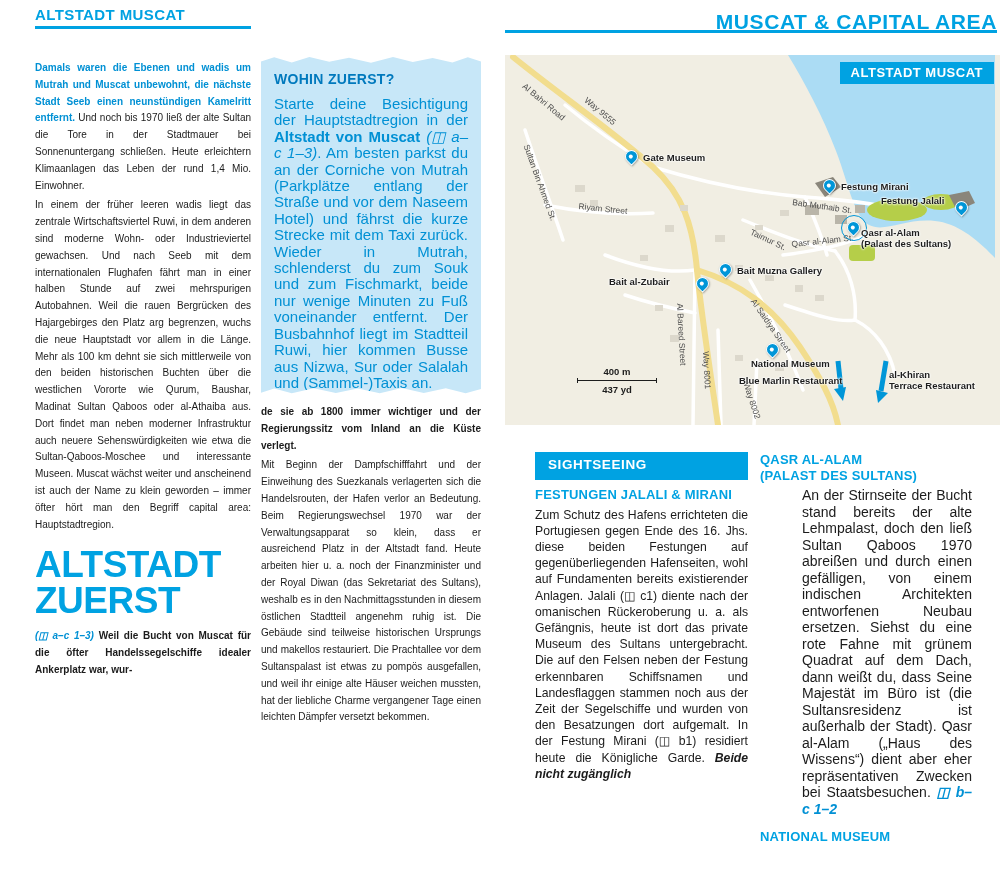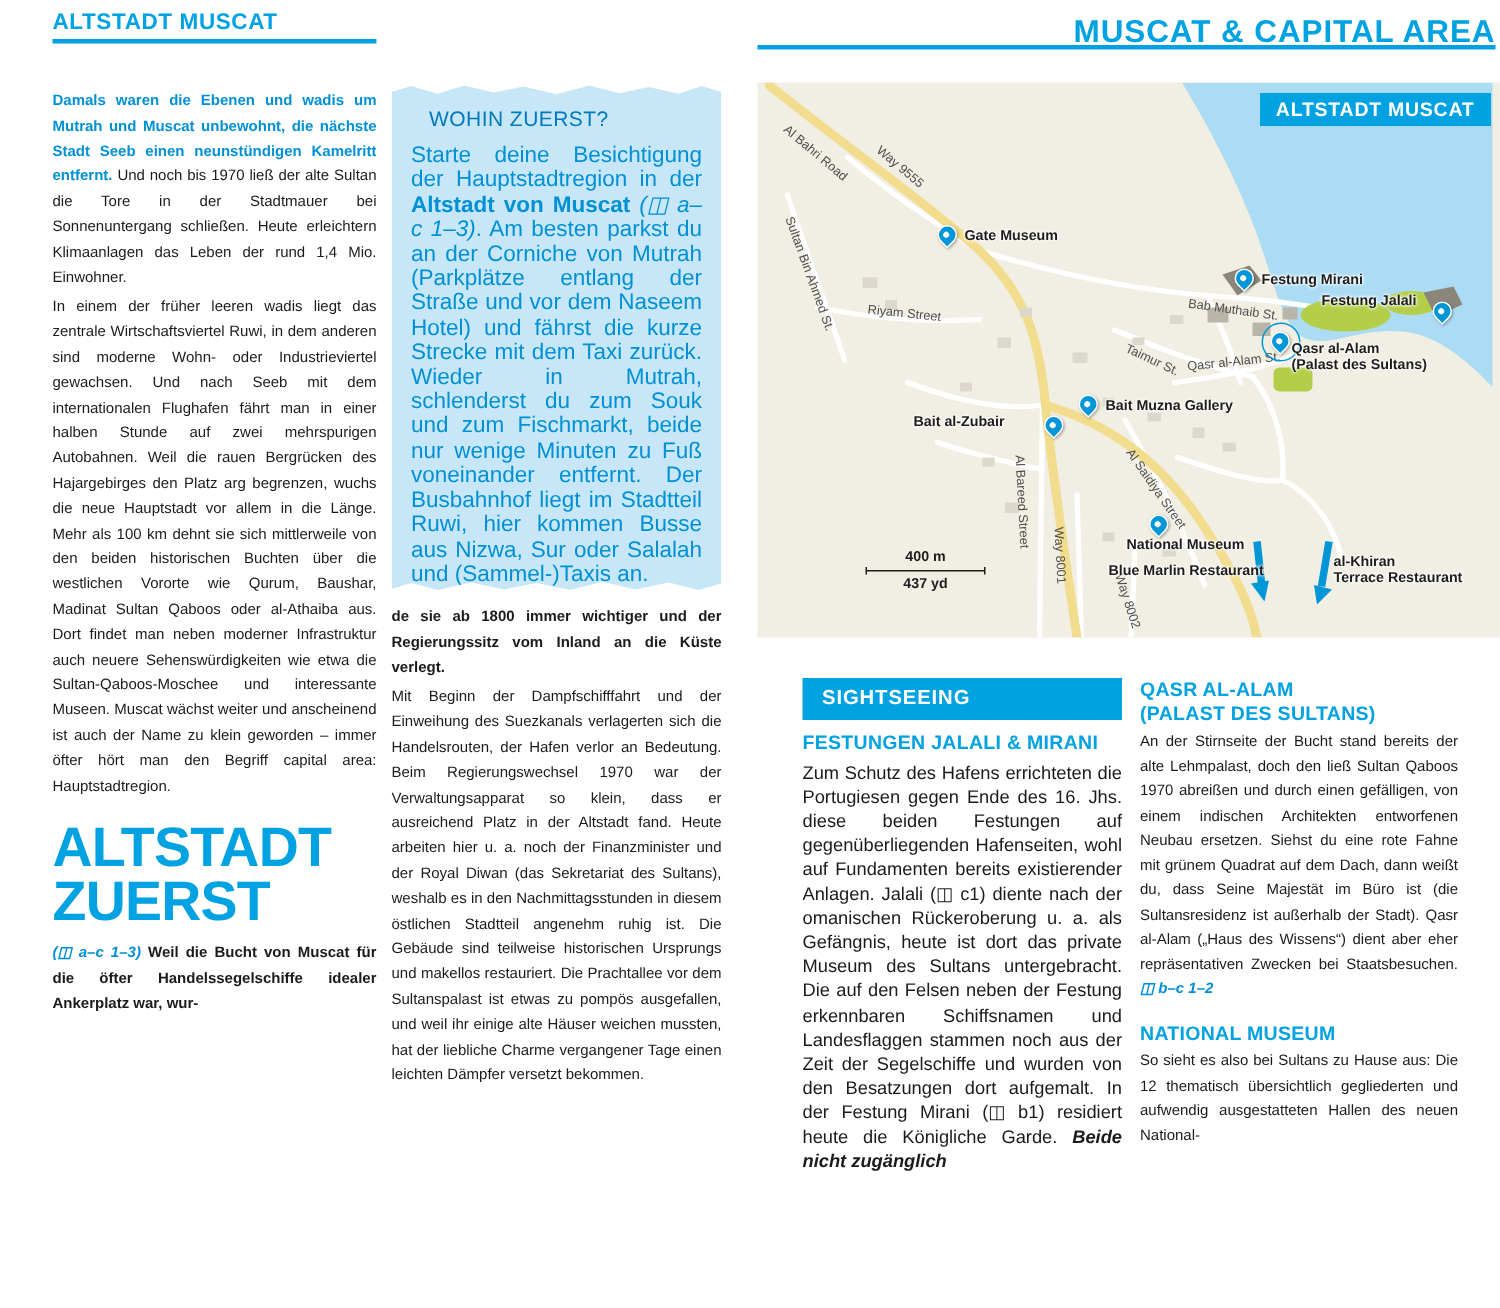--- a/index.html
+++ b/index.html
@@ -27,21 +27,21 @@
   .col1 { position:absolute; left:35px; top:60px; width:216px; height:786px; overflow:hidden; }
   .big-title { margin:14px 0 9px; font-size:37px; line-height:36px; font-weight:bold;
                color:var(--cyan); letter-spacing:-0.5px; }
 
   .infobox { position:absolute; left:261px; top:56px; width:220px; height:338px;
              background:#c7e7f8; padding:13px 13px 10px;
              clip-path: polygon(0% 1.6%, 6% 0.4%, 14% 1.9%, 22% 0.3%, 31% 1.7%, 40% 0.5%,
                50% 2.0%, 60% 0.3%, 69% 1.8%, 78% 0.6%, 87% 1.9%, 94% 0.4%, 100% 1.6%,
                100% 98.5%, 93% 99.8%, 84% 98.3%, 74% 99.7%, 64% 98.2%, 54% 99.8%,
                44% 98.4%, 34% 99.7%, 24% 98.3%, 14% 99.8%, 6% 98.4%, 0% 99.6%); }
-  .infobox-title { font-size:14px; font-weight:normal; color:#0079bd; margin:2px 12px 9px; letter-spacing:.3px; }
+  .infobox-title { font-size:14px; font-weight:bold; color:#0079bd; margin:2px 0 9px; letter-spacing:.3px; }
   .infobox-body { font-size:15px; line-height:16.4px; color:var(--blue); margin:0; }
   .ib-bold { font-weight:bold; }
   .ib-ref { font-style:italic; }
 
   .col2b { position:absolute; left:261px; top:404px; width:220px; height:442px; overflow:hidden; }
 
   
   .map { position:absolute; left:505px; top:55px; width:495px; height:370px; background:#f1eee3; overflow:hidden; }
   .map svg { position:absolute; left:0; top:0; }
   .map-title { position:absolute; right:6px; top:7px; background:var(--cyan); color:#fff;
@@ -59,21 +59,21 @@
            font-size:9.5px; font-weight:bold; color:#1d1d1d; }
   .scale-bar { height:5px; border-left:1.5px solid #1d1d1d; border-right:1.5px solid #1d1d1d; position:relative; margin:1px 0; }
   .scale-bar::after { content:""; position:absolute; left:0; right:0; top:2px; border-top:1.5px solid #1d1d1d; }
 
   
   .ss-bar { position:absolute; left:535px; top:452px; width:213px; height:28px; background:var(--cyan);
             color:#fff; font-size:13.5px; font-weight:bold; line-height:26px; padding-left:13px; letter-spacing:.6px; }
   .col3 { position:absolute; left:535px; top:487px; width:213px; height:359px; overflow:hidden; }
   .col3 .body { font-size:12.2px; line-height:16.2px; }
   .col4 { position:absolute; left:760px; top:452px; width:212px; height:394px; overflow:hidden; }
-  .col4 .body { font-size:10px; line-height:16.5px; }
+  .col4 .body { font-size:14px; line-height:16.5px;margin-left:42px; }
   .subhead { margin:0 0 4px; font-size:13px; line-height:15.5px; color:var(--cyan); font-weight:bold; letter-spacing:.2px; }
   .mt { margin-top:12px; }
 
   
   .folio { position:absolute; top:876px; display:flex; align-items:center; justify-content:center; gap:10px; }
   .folio-left { left:35px; width:430px; }
   .folio-right { left:535px; width:445px; }
   .folio-rule { width:52px; height:2.5px; background:var(--cyan); }
   .folio-num { font-size:15px; font-weight:bold; color:var(--blue); }
 </style>

